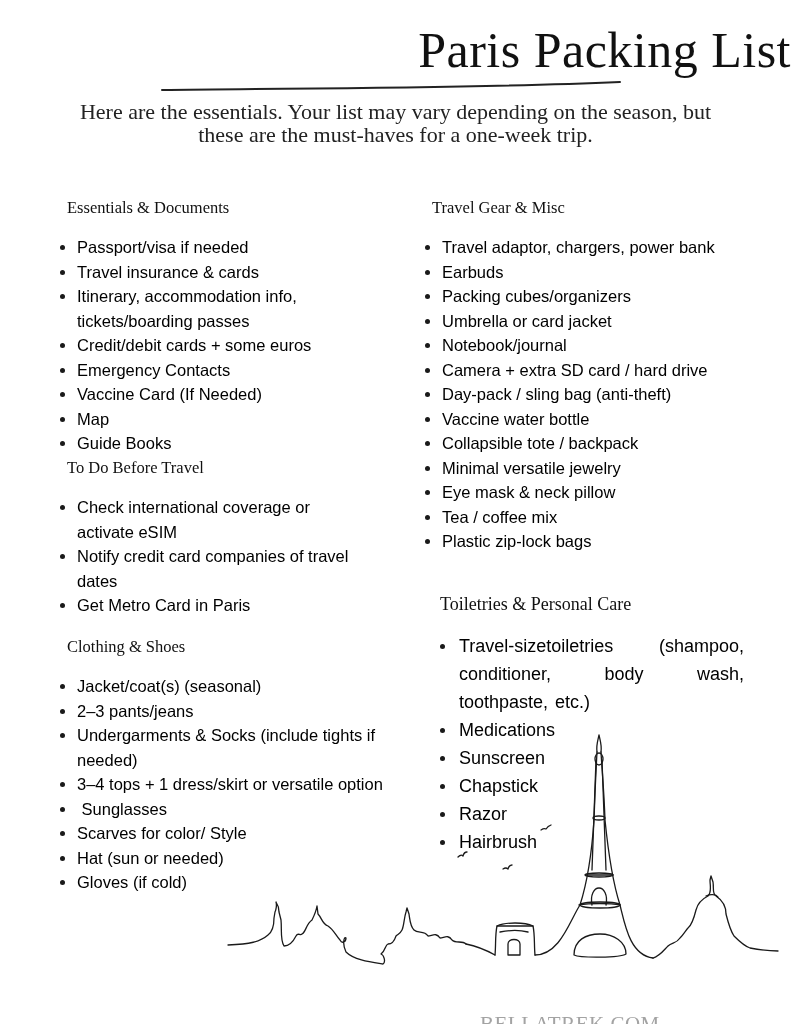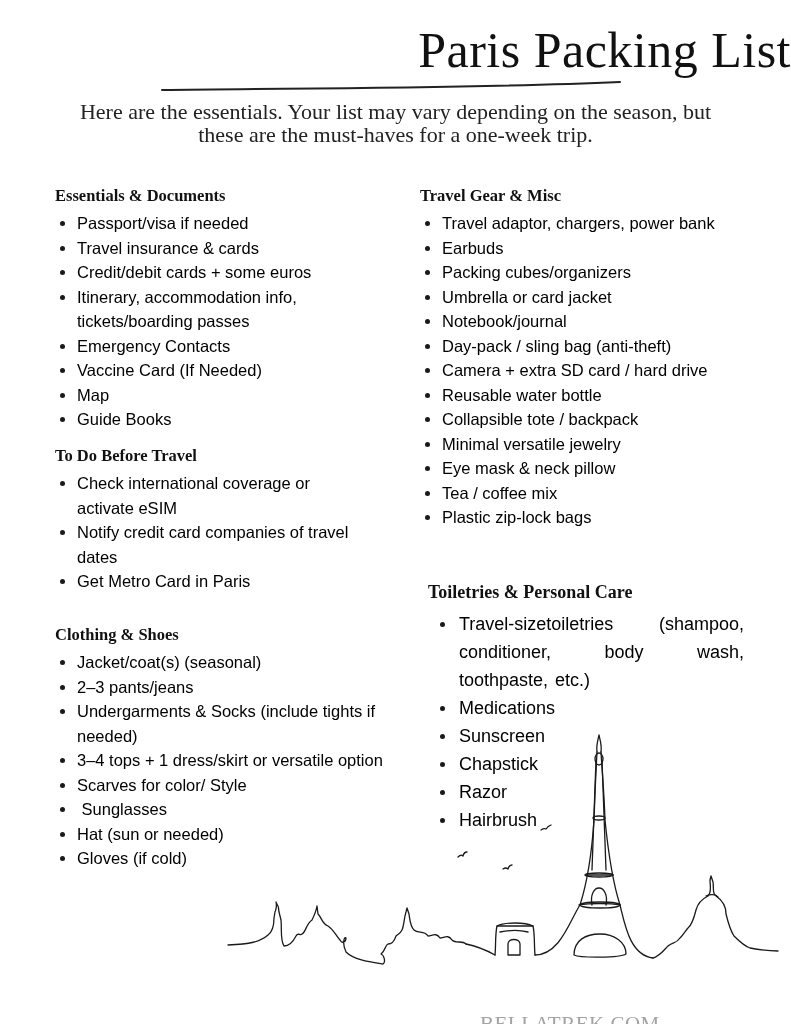--- a/index.html
+++ b/index.html
@@ -14,21 +14,21 @@
     font-size: 50px; line-height: 56px; letter-spacing: 0.5px; color: #111;
   }
   .underline { position: absolute; left: 160px; top: 80px; }
   .intro {
     position: absolute; left: 60px; width: 671px; top: 100px;
     text-align: center; font-family: "Liberation Serif", serif;
     font-size: 22px; line-height: 23px; color: #222;
   }
   .section { position: absolute; }
   .section h2 {
-    margin: 4px; font-family: "Liberation Serif", serif; font-weight: bold;
+    margin: 16px; font-family: "Liberation Serif", serif; font-weight: normal;
     font-size: 16.5px; line-height: 22px; color: #111;
   }
   .section ul { margin: 2px 0 0 0; padding: 0 0 0 26px; list-style: none; }
   .section li {
     position: relative; font-family: Liberation Sans, sans-serif;
     font-size: 16.5px; line-height: 24.5px; color: #000000;
   }
   .section li::before {
     content: ""; position: absolute; left: -17px; top: 10px;
     width: 5px; height: 5px; border-radius: 50%; background: #1a1a1a;
@@ -57,22 +57,22 @@
   <path d="M2 10 C 120 8, 300 9, 460 2" stroke="#222" stroke-width="2" fill="none" stroke-linecap="round"></path>
 </svg>
 
 <div class="intro">Here are the essentials. Your list may vary depending on the season, but these are the must-haves for a one-week trip.</div>
 
 <div class="section" id="sec-essentials">
   <h2>Essentials &amp; Documents</h2>
   <ul>
     <li>Passport/visa if needed</li>
     <li>Travel insurance &amp; cards</li>
+    <li>Itinerary, accommodation info, tickets/boarding passes</li>
     <li>Credit/debit cards + some euros</li>
-    <li>Itinerary, accommodation info, tickets/boarding passes</li>
     <li>Emergency Contacts</li>
     <li>Vaccine Card (If Needed)</li>
     <li>Map</li>
     <li>Guide Books</li>
   </ul>
 </div>
 
 <div class="section" id="sec-todo">
   <h2>To Do Before Travel</h2>
   <ul>
@@ -82,38 +82,38 @@
   </ul>
 </div>
 
 <div class="section" id="sec-clothing">
   <h2>Clothing &amp; Shoes</h2>
   <ul>
     <li>Jacket/coat(s) (seasonal)</li>
     <li>2–3 pants/jeans</li>
     <li>Undergarments &amp; Socks (include tights if needed)</li>
     <li>3–4 tops + 1 dress/skirt or versatile option</li>
+    <li style="white-space:pre"> Sunglasses</li>
     <li>Scarves for color/ Style</li>
-    <li style="white-space:pre"> Sunglasses</li>
     <li>Hat (sun or needed)</li>
     <li>Gloves (if cold)</li>
   </ul>
 </div>
 
 <div class="section" id="sec-gear">
   <h2>Travel Gear &amp; Misc</h2>
   <ul>
     <li>Travel adaptor, chargers, power bank</li>
     <li>Earbuds</li>
     <li>Packing cubes/organizers</li>
     <li>Umbrella or card jacket</li>
     <li>Notebook/journal</li>
+    <li>Camera + extra SD card / hard drive</li>
     <li>Day-pack / sling bag (anti-theft)</li>
-    <li>Camera + extra SD card / hard drive</li>
-    <li>Reusable water bottle</li>
+    <li>Vaccine water bottle</li>
     <li>Collapsible tote / backpack</li>
     <li>Minimal versatile jewelry</li>
     <li>Eye mask &amp; neck pillow</li>
     <li>Tea / coffee mix</li>
     <li>Plastic zip-lock bags</li>
   </ul>
 </div>
 
 <div class="section" id="sec-toiletries">
   <h2>Toiletries &amp; Personal Care</h2>

